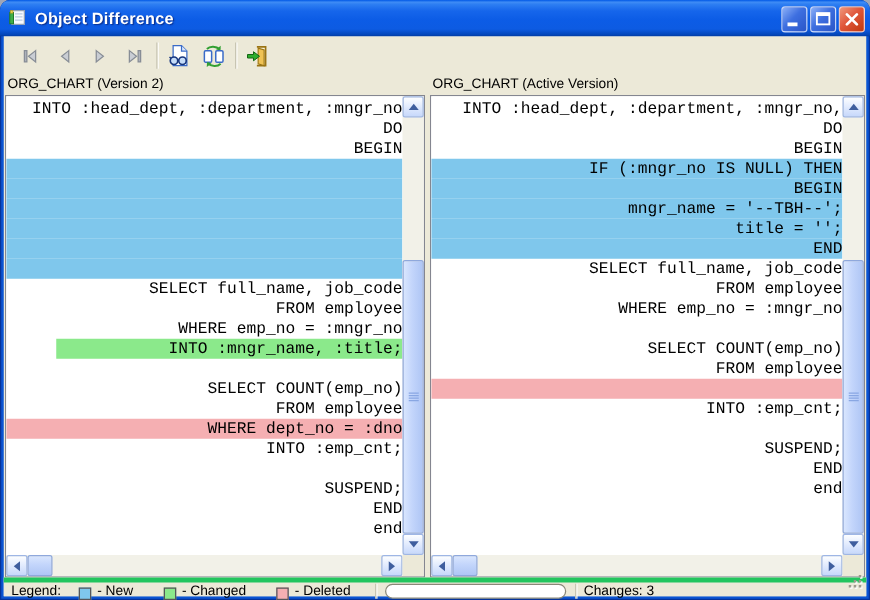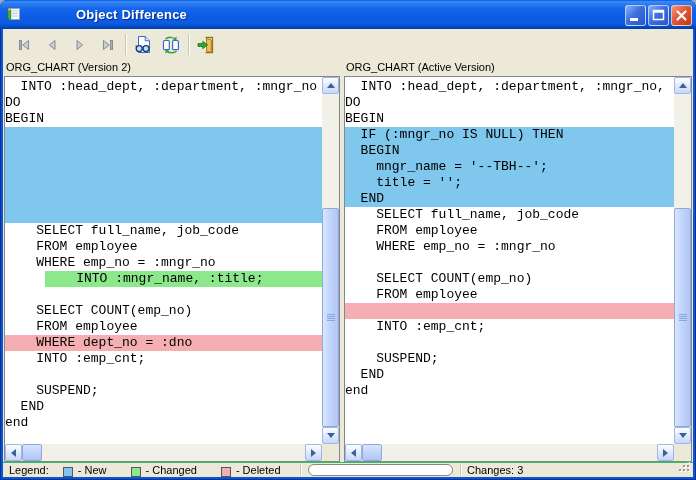--- a/index.html
+++ b/index.html
@@ -16,21 +16,21 @@
     font-family:var(--ui-font); font-size:11px; color:#000;
   }
   
   .titlebar{
     position:absolute; left:0; top:0; width:696px; height:29px;
     background:linear-gradient(180deg,#0058E6 0%,#3F8CF5 6%,#2D7EF2 12%,#1666EB 30%,#0C5CE6 55%,#0D5BE2 80%,#0345B8 96%,#033A9E 100%);
   }
   .titlebar .app-icon{position:absolute;left:6px;top:6px;width:16px;height:16px;}
   .title-text{
     position:absolute; left:28px; top:7px; color:#fff; font-weight:bold; font-size:13px;
-    text-shadow:1px 1px 1px #0A2E8C; letter-spacing:.2px;margin-left:48px;
+    text-shadow:1px 1px 1px #0A2E8C; letter-spacing:.2px;
   }
   .winbtn{
     position:absolute; top:5px; width:21px; height:21px; border-radius:3px;
     border:1px solid rgba(255,255,255,.65); padding:0; cursor:default;
     display:flex; align-items:center; justify-content:center;
   }
   .winbtn.min,.winbtn.max{background:linear-gradient(135deg,#8CB0F8 0%,#3D6FE0 45%,#2A55C8 100%);}
   .winbtn.close{background:linear-gradient(135deg,#F0977C 0%,#E0573B 45%,#C0390F 100%);}
   .winbtn.min{left:625px;} .winbtn.max{left:648px;} .winbtn.close{left:671px;}
   
@@ -44,21 +44,21 @@
   .tsep{position:absolute;top:5px;width:1px;height:21px;background:#C8C5B2;box-shadow:1px 0 0 #fff;}
   
   .pane-header{position:absolute;top:61px;font-size:11px;color:#000;}
   
   .pane{position:absolute;top:76px;height:386px;background:#fff;border:1px solid #848690;}
   .code-area{
     position:absolute; left:0; top:0; right:17px; bottom:17px; overflow:hidden;
     font-family:var(--code-font); font-size:13px; line-height:16px; padding-top:2px;
     background:#fff; cursor:text;
   }
-  .code-line{height:16px;white-space:pre;padding-left:0;}
+  .code-line{height:16px;white-space:pre;padding-left:5px;text-align:right;}
   .hl-new{background:var(--c-new);}
   .hl-changed{background:var(--c-changed);margin-left:40px;}
   .hl-deleted{background:var(--c-deleted);}
   
   .vsb{position:absolute;top:0;right:0;bottom:17px;width:17px;background:#F2F1E8;}
   .hsb{position:absolute;left:0;right:17px;bottom:0;height:17px;background:#F2F1E8;}
   .sb-corner{position:absolute;right:0;bottom:0;width:17px;height:17px;background:#ECE9D8;}
   .sb-btn{
     position:absolute;width:17px;height:17px;border:1px solid #9EB6E5;border-radius:2px;padding:0;
     background:linear-gradient(180deg,#FDFEFF 0%,#E9F0FE 35%,#C7D8FB 100%);
@@ -77,21 +77,21 @@
   }
   .vgrip{width:8px;height:1px;background:#89A7E3;box-shadow:0 2px 0 #89A7E3,0 4px 0 #89A7E3,0 6px 0 #89A7E3;margin-top:-6px;}
   .arr{width:0;height:0;display:block;}
   .arr.up{border-left:4px solid transparent;border-right:4px solid transparent;border-bottom:5px solid #3F5E9E;}
   .arr.down{border-left:4px solid transparent;border-right:4px solid transparent;border-top:5px solid #3F5E9E;}
   .arr.left{border-top:4px solid transparent;border-bottom:4px solid transparent;border-right:5px solid #3F5E9E;}
   .arr.right{border-top:4px solid transparent;border-bottom:4px solid transparent;border-left:5px solid #3F5E9E;}
   
   .statusbar{
     position:absolute;left:3px;top:462px;width:690px;height:15px;background:#ECE9D8;
-    border-top:1px solid #22c55e; font-size:11px; line-height:14px;
+    border-top:4px solid #22c55e; font-size:11px; line-height:14px;
   }
   .legend-area{position:absolute;left:6px;top:0;height:14px;display:flex;align-items:center;}
   .legend-caption{margin-right:14px;}
   .legend-item{display:flex;align-items:flex-end;margin-right:24px;}
   .swatch{width:10px;height:10px;border:1px solid #55565A;margin-right:5px;display:inline-block;}
   .sb-div{position:absolute;top:1px;width:1px;height:12px;background:#C8C5B2;box-shadow:1px 0 0 #fff;}
   .progress{
     position:absolute;left:305px;top:1px;width:145px;height:12px;background:#fff;
     border:1px solid #8A8878;border-radius:7px;
   }

